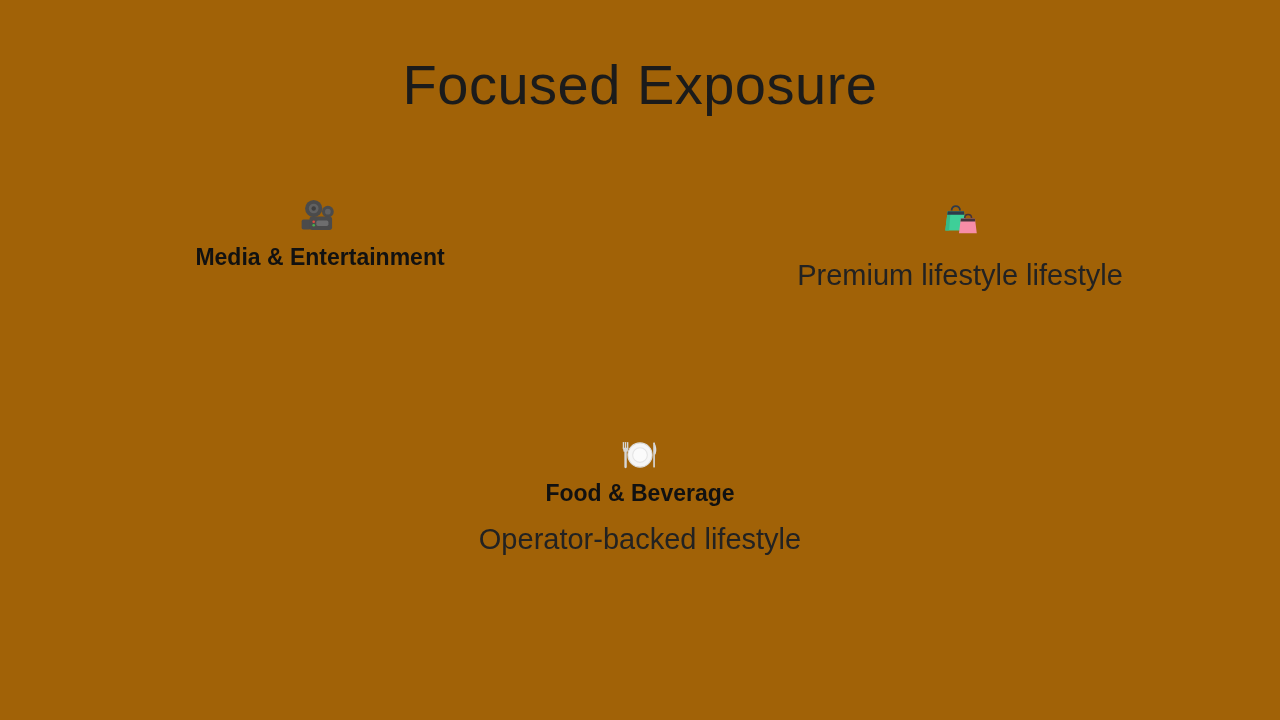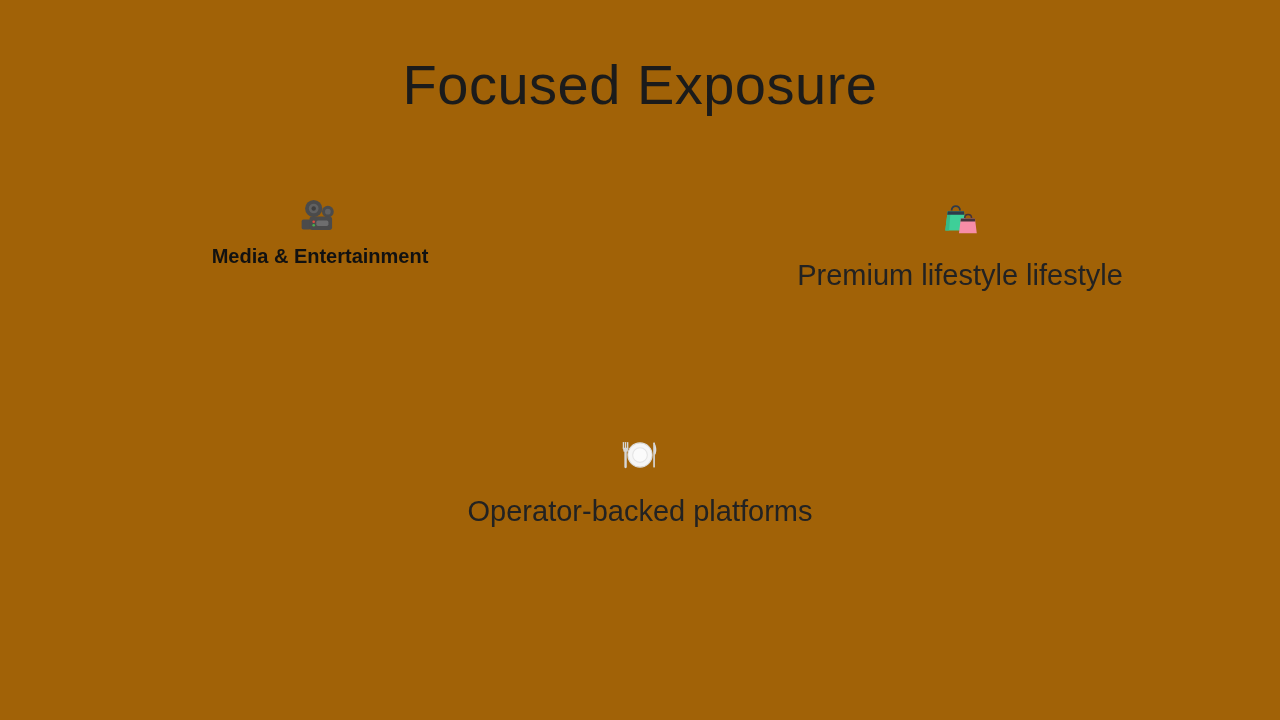--- a/index.html
+++ b/index.html
@@ -39,21 +39,21 @@
     flex-direction: column;
     align-items: center;
     text-align: center;
   }
   .sector-icon {
     width: 42px; height: 42px;
     display: block;
     margin-bottom: 4px;
   }
   .sector-name {
-    font-size: 20px;
+    font-size: 23px;
     font-weight: 700;
     color: #111111;
     line-height: 1.2;
   }
   .sector-desc {
     margin-top: 15px;
     font-size: 29px;
     font-weight: 400;
     color: #222222;
     line-height: 1.15;
@@ -112,18 +112,19 @@
           <circle cx="20" cy="20" r="7" fill="#fbfbfb" stroke="#e4e4e4" stroke-width="1"></circle>
           <rect x="3.6" y="7.5" width="1.3" height="7" rx="0.6" fill="#d6d6d6"></rect>
           <rect x="5.6" y="7.5" width="1.3" height="7" rx="0.6" fill="#d6d6d6"></rect>
           <rect x="7.6" y="7.5" width="1.3" height="7" rx="0.6" fill="#d6d6d6"></rect>
           <path d="M3.6 13 L9 13 L8.2 17 L4.4 17 Z" fill="#d6d6d6"></path>
           <rect x="5.1" y="15" width="2.3" height="17.5" rx="1.1" fill="#d6d6d6"></rect>
           <path d="M33.2 7.5 C35.8 11, 36.2 16, 34.6 19.5 L33.2 19.5 Z" fill="#dedede"></path>
           <rect x="32.6" y="8" width="1.6" height="24" rx="0.8" fill="#d6d6d6"></rect>
         </svg>
       </span>
-      <div class="sector-desc">Operator-backed platforms</div>
+      <div class="sector-name">Food &amp; Beverage</div>
+      <div class="sector-desc">Operator-backed lifestyle</div>
     </div>
 
   </div>
 
 </div>
 
 </body></html>

